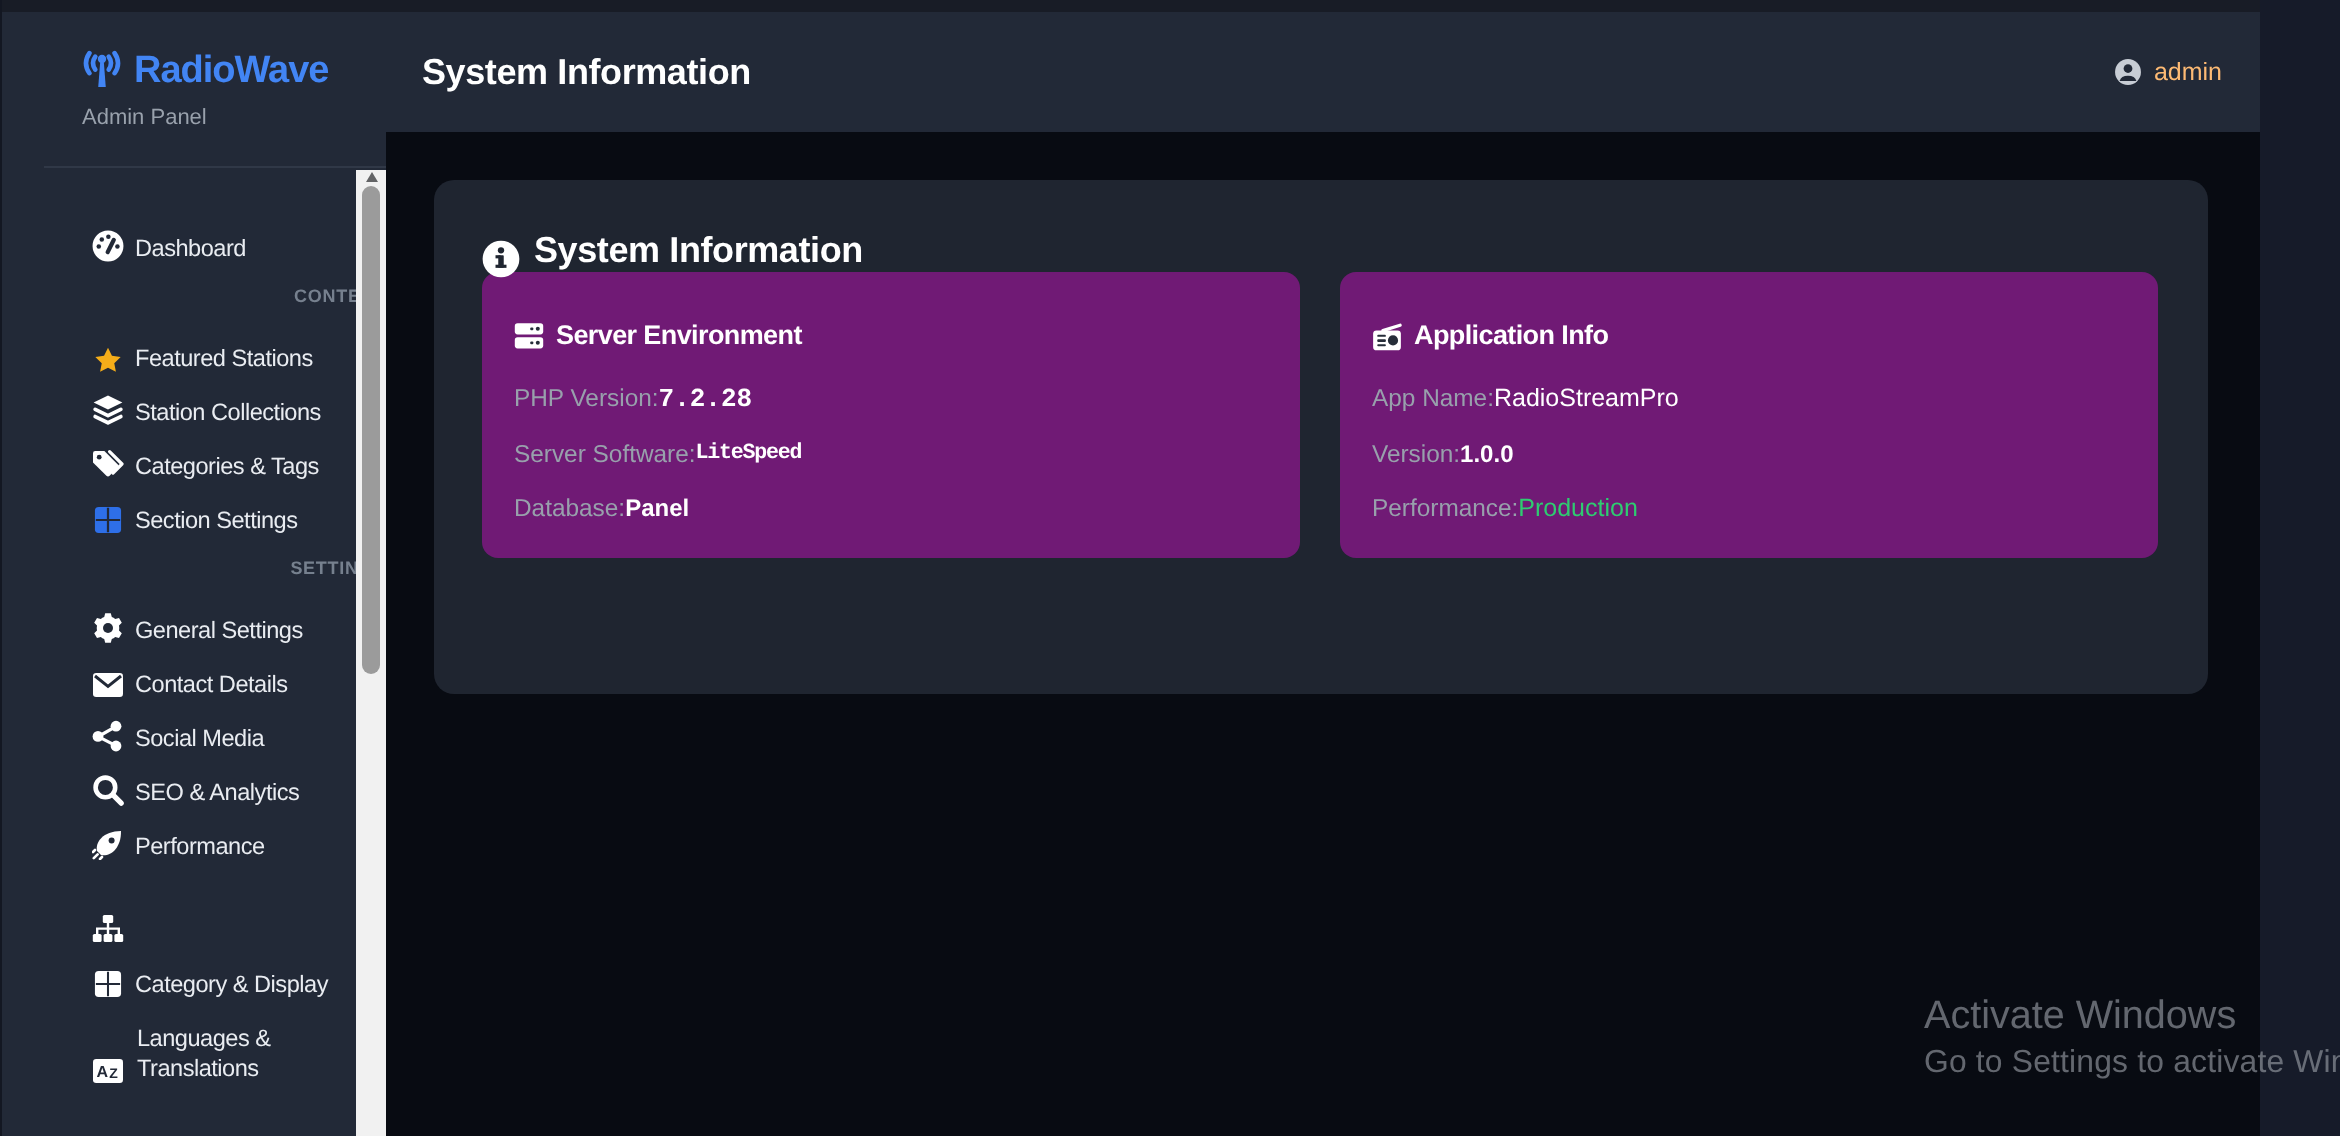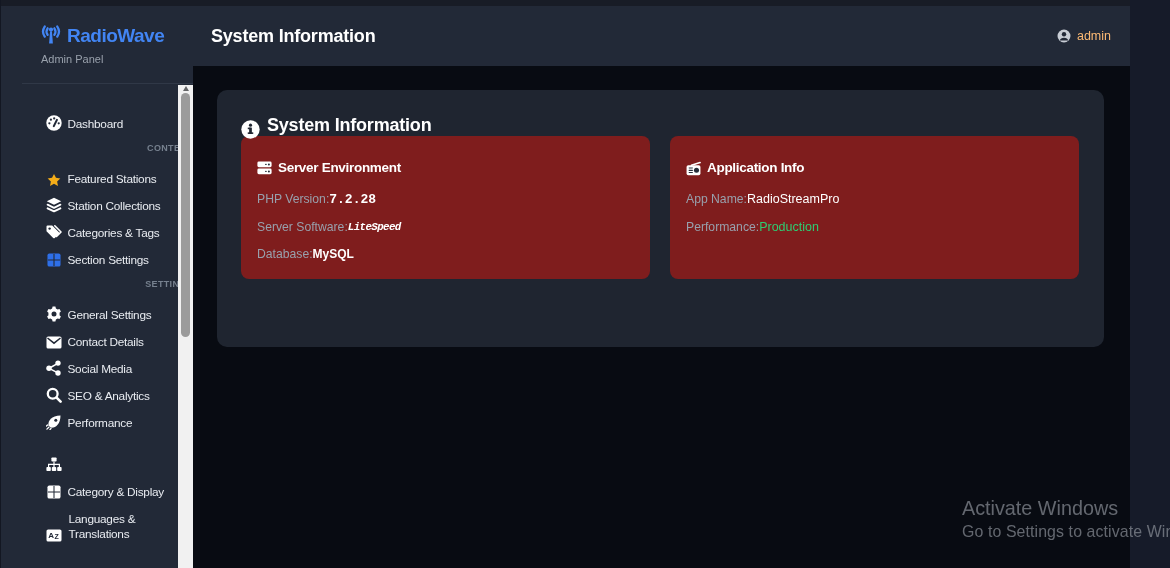--- a/index.html
+++ b/index.html
@@ -30,27 +30,27 @@
 #topbar h1 { color:#fff; font-size:18px; font-weight:bold; letter-spacing:-0.2px; }
 .adminbox { display:flex; align-items:center; color:#fdba74; font-size:12.5px; }
 .adminbox svg { margin-right:6px; }
 
 #main { position:absolute; left:193px; top:66px; width:937px; height:502px; }
 #card { position:absolute; left:24px; top:24px; width:887px; height:257px; background:#1f2530; border-radius:10px; padding:25px 24px 24px 24px; }
 .cardtitle { display:flex; align-items:center; }
 .cardtitle .t { color:#fff; font-size:18px; font-weight:bold; letter-spacing:-0.2px; margin-left:7px; }
 .subtitle { color:#959ea9; font-size:12.5px; margin-top:10px; margin-bottom:18px; }
 .grid { display:flex; gap:20px; }
-.inner { width:409px; height:143px; background:#7f1d1d; border-radius:8px; padding:19.5px 16px 0 16px; }
+.inner { width:409px; height:143px; background:#701a75; border-radius:8px; padding:19.5px 16px 0 16px; }
 .ihead { display:flex; align-items:center; height:23px; margin-bottom:7px; }
 .ihead .t { color:#fff; font-size:13.5px; font-weight:bold; letter-spacing:-0.3px; margin-left:6px; }
 .row { height:27.5px; display:flex; align-items:center; justify-content:flex-start; }
 .row .lbl { color:#98a0ac; font-size:12.2px; }
 .val-mono { color:#fff; font-family:"Liberation Mono", monospace; font-weight:bold; font-size:13px; }
-.val-mono.small { font-size:10.8px; letter-spacing:-0.6px;font-style:italic; }
+.val-mono.small { font-size:10.8px; letter-spacing:-0.6px; }
 .val-bold { color:#fff; font-size:12px; font-weight:bold; }
 .val-reg { color:#fff; font-size:12.5px; }
 .val-green { color:#2ecc71; font-size:12.5px; }
 
 #wm { position:absolute; left:962px; top:497px; color:#9ba0a8; opacity:0.62; z-index:9; }
 #wm .l1 { font-size:19.8px; font-weight:300; letter-spacing:0px; }
 #wm .l2 { font-size:15.9px; font-weight:300; letter-spacing:0.1px; margin-top:2.5px; white-space:nowrap; }
 </style>
 </head>
 <body>
@@ -234,21 +234,21 @@
           <div class="row">
               <span class="lbl">PHP Version:</span>
               <span class="val-mono">7.2.28</span>
             </div>
           <div class="row">
               <span class="lbl">Server Software:</span>
               <span class="val-mono small">LiteSpeed</span>
             </div>
           <div class="row">
               <span class="lbl">Database:</span>
-              <span class="val-bold">MySQL</span>
+              <span class="val-bold">Panel</span>
             </div>
         </div>
         <div class="inner">
           <div class="ihead">
             <svg style="position:relative;top:1px" width="15" height="15" viewBox="0 0 16 15">
                 <path d="M15,1.2 L5.8,4.1" stroke="#fff" stroke-width="1.7" stroke-linecap="round"></path>
                 <rect x="0.6" y="4" width="14.8" height="10.6" rx="1.8" fill="#fff"></rect>
                 <circle cx="11.2" cy="9.3" r="2.7" fill="#262d39"></circle>
                 <g fill="#262d39">
                   <rect x="2.8" y="6.3" width="4.6" height="1.1" rx="0.5"></rect>
@@ -256,20 +256,24 @@
                   <rect x="2.8" y="11.3" width="4.6" height="1.1" rx="0.5"></rect>
                 </g>
               </svg>
             <span class="t">Application Info</span>
           </div>
           <div class="row">
               <span class="lbl">App Name:</span>
               <span class="val-reg">RadioStreamPro</span>
             </div>
           <div class="row">
+              <span class="lbl">Version:</span>
+              <span class="val-bold">1.0.0</span>
+            </div>
+          <div class="row">
               <span class="lbl">Performance:</span>
               <span class="val-green">Production</span>
             </div>
         </div>
       </div>
     </div>
   </div>
 </div>
 <div id="wm">
     <div class="l1">Activate Windows</div>

